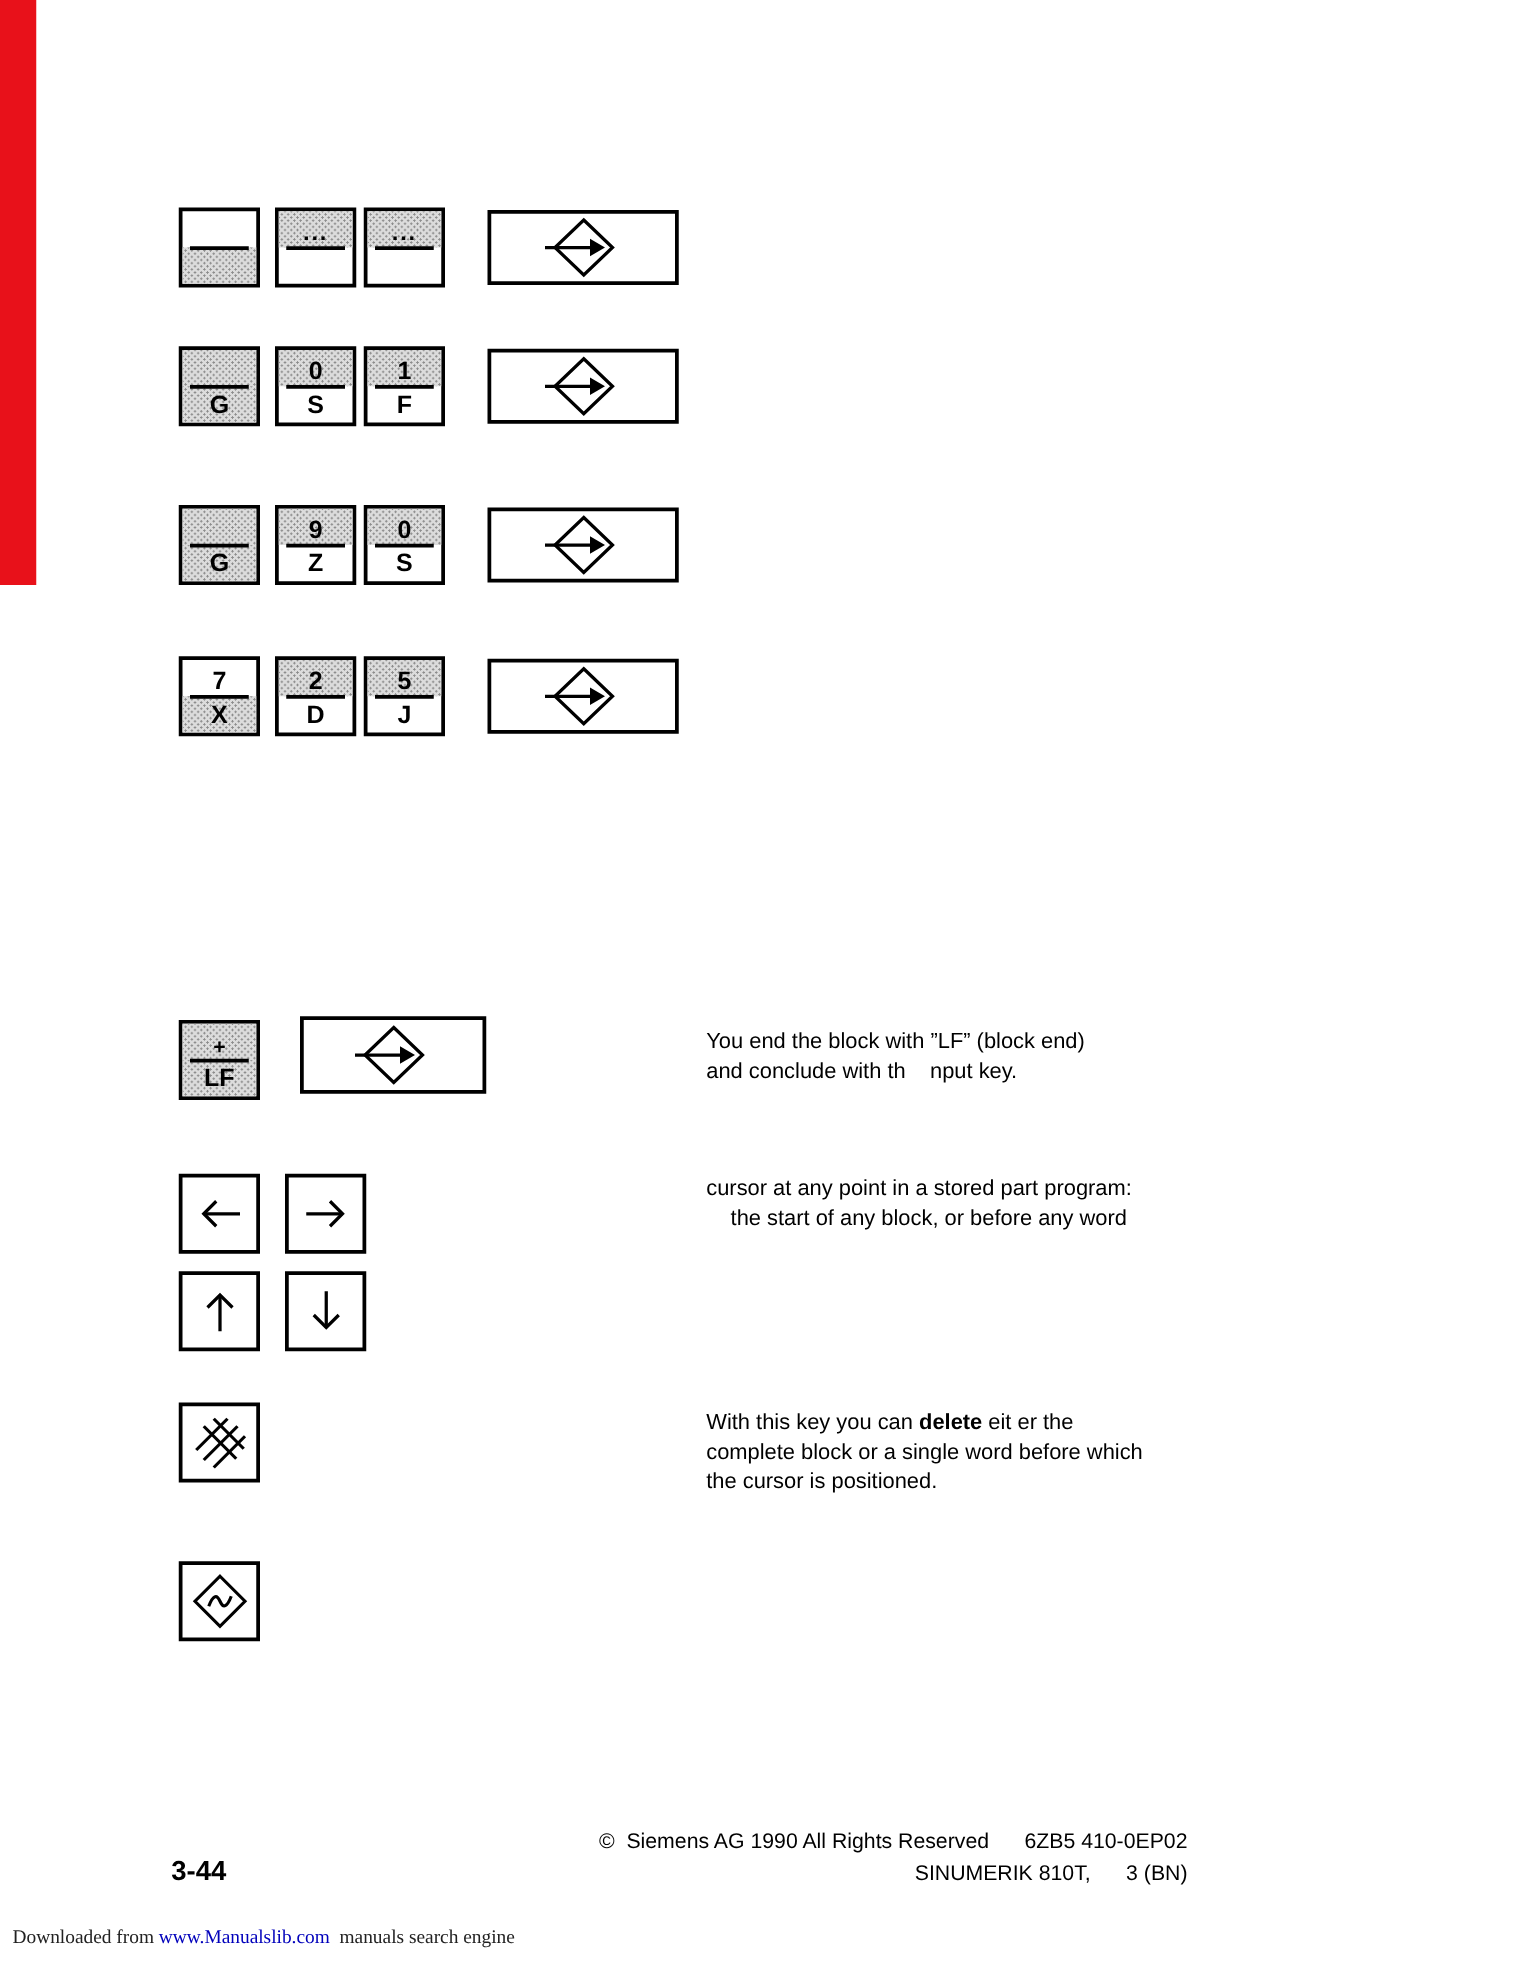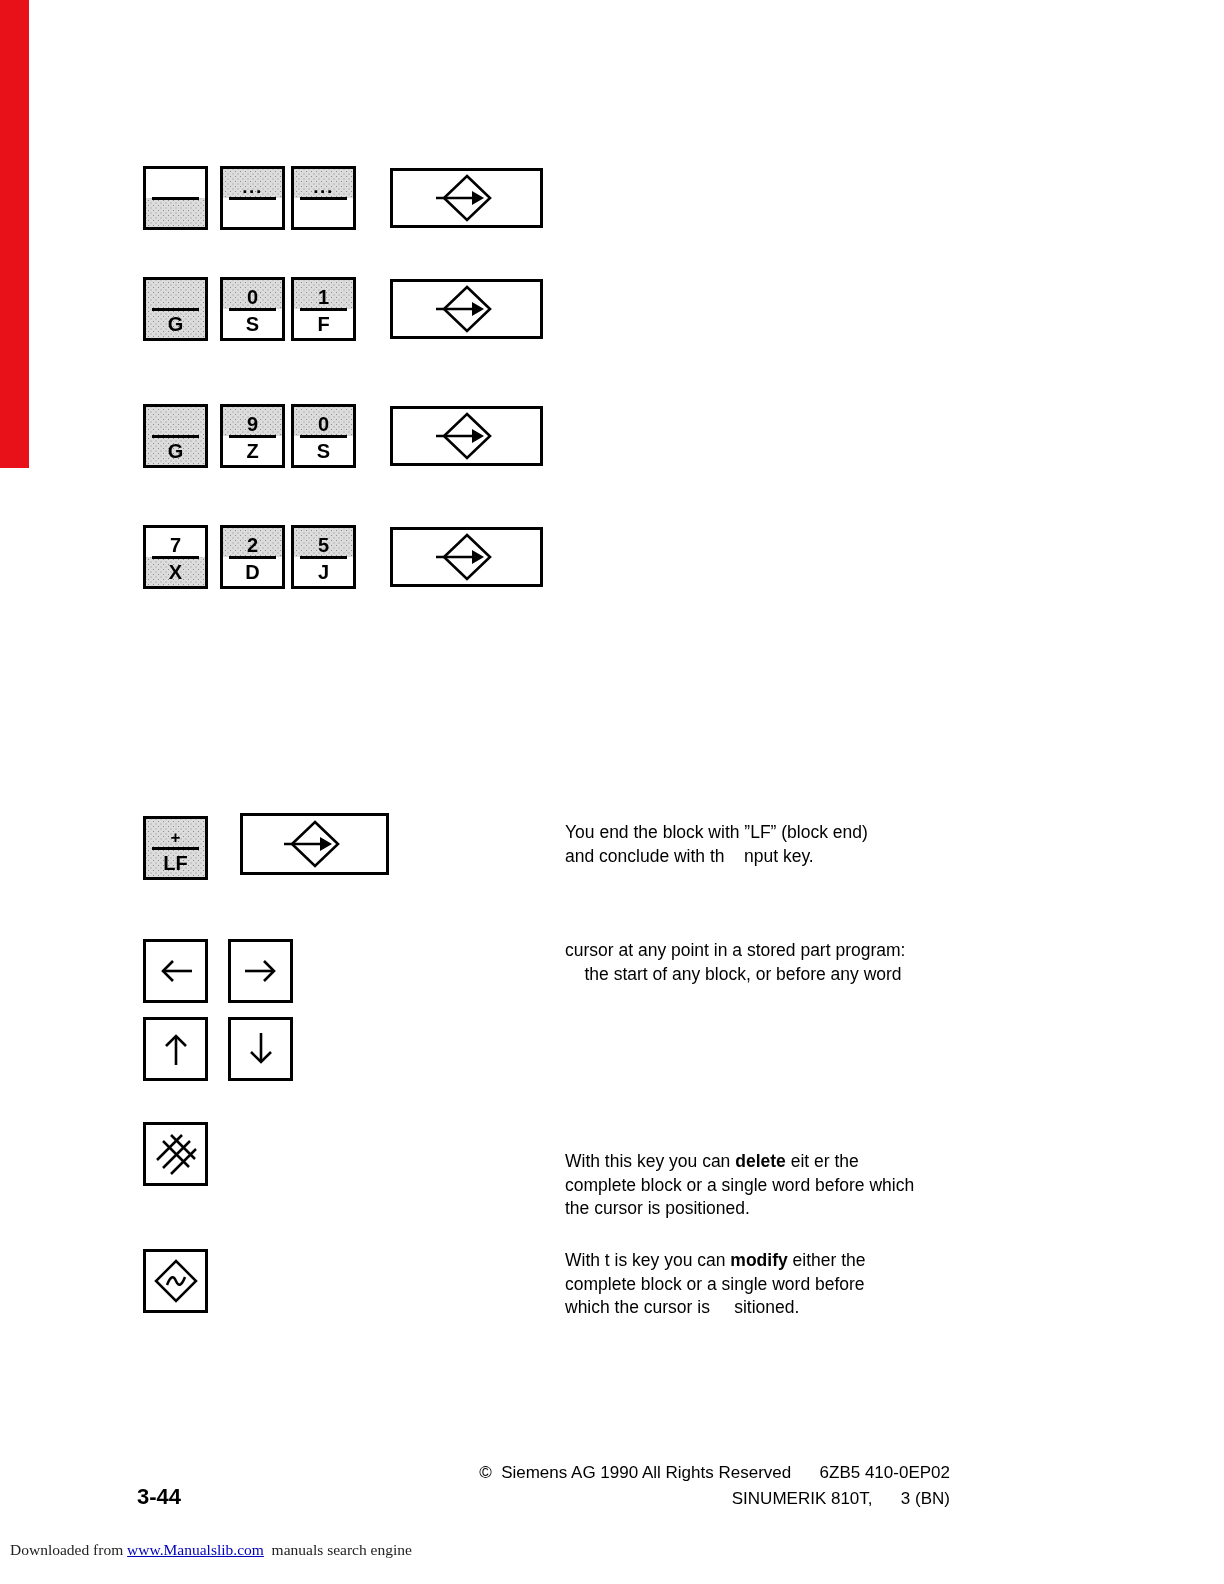--- a/index.html
+++ b/index.html
@@ -35,21 +35,21 @@
   }
   .tblock { position: absolute; left: 565px; font-size: 17.5px; line-height: 23.5px; }
   .tline { white-space: pre-wrap; }
   .b { font-weight: bold; }
   .pagenum { position: absolute; left: 137px; top: 1484px; font-size: 22px; font-weight: bold; }
   .footer-right { position: absolute; right: 274px; text-align: left; font-size: 17px; white-space: pre-wrap; }
   .wm {
     position: absolute; left: 10px; top: 1541px;
     font-family: "Liberation Serif", serif; font-size: 15.5px; color: #222; white-space: pre-wrap;
   }
-  .wm a { text-decoration: underline; cursor: pointer; margin-top: 29px; }
+  .wm a { cursor: pointer; margin-top: 29px; }
 </style>
 </head>
 <body>
 
 <div class="page">
 
   <div class="redbar" style="background: rgb(232, 17, 26);"></div>
 
   <div class="key" style="left:143px;top:166px">
     <div class="key-half key-top">
@@ -253,37 +253,32 @@
     <svg width="46" height="46" viewBox="0 0 46 46">
       <g stroke="#000" stroke-width="2.5" fill="none">
         <line x1="4" y1="29" x2="29" y2="4"></line>
         <line x1="10" y1="37" x2="37" y2="10"></line>
         <line x1="18" y1="43" x2="43" y2="18"></line>
         <line x1="10" y1="10" x2="36" y2="36"></line>
         <line x1="18" y1="4" x2="42" y2="28"></line>
       </g>
     </svg>
   </div>
-  <div class="tblock" style="top:1150px">
+  <div class="tblock" style="top:1126px">
     <div class="tline"><span>With this key you can </span><span class="b">delete</span><span> eit er the</span></div>
     <div class="tline">complete block or a single word before which</div>
     <div class="tline">the cursor is positioned.</div>
   </div>
 
   <div class="icon-key" style="left:143px;top:1249px">
     <svg width="48" height="48" viewBox="0 0 48 48">
       <polygon points="24,4 44,24 24,44 4,24" fill="none" stroke="#000" stroke-width="2.5"></polygon>
       <path d="M15,28 Q20,15 24,24 Q28,33 33,20" fill="none" stroke="#000" stroke-width="2.5"></path>
     </svg>
   </div>
-  <div class="tblock" style="top:1249px">
-    <div class="tline"><span>With t is key you can </span><span class="b">modify</span><span> either the</span></div>
-    <div class="tline">complete block or a single word before</div>
-    <div class="tline">which the cursor is     sitioned.</div>
-  </div>
 
   <div class="pagenum">3-44</div>
   <div class="footer-right" style="top:1463px">©  Siemens AG 1990 All Rights Reserved      6ZB5 410-0EP02</div>
   <div class="footer-right" style="top:1489px">SINUMERIK 810T,      3 (BN)</div>
 
   <div class="wm"><span>Downloaded from </span><a style="color: rgb(0, 0, 187);">www.Manualslib.com</a><span>  manuals search engine</span></div>
 
 </div>
 
 </body></html>

